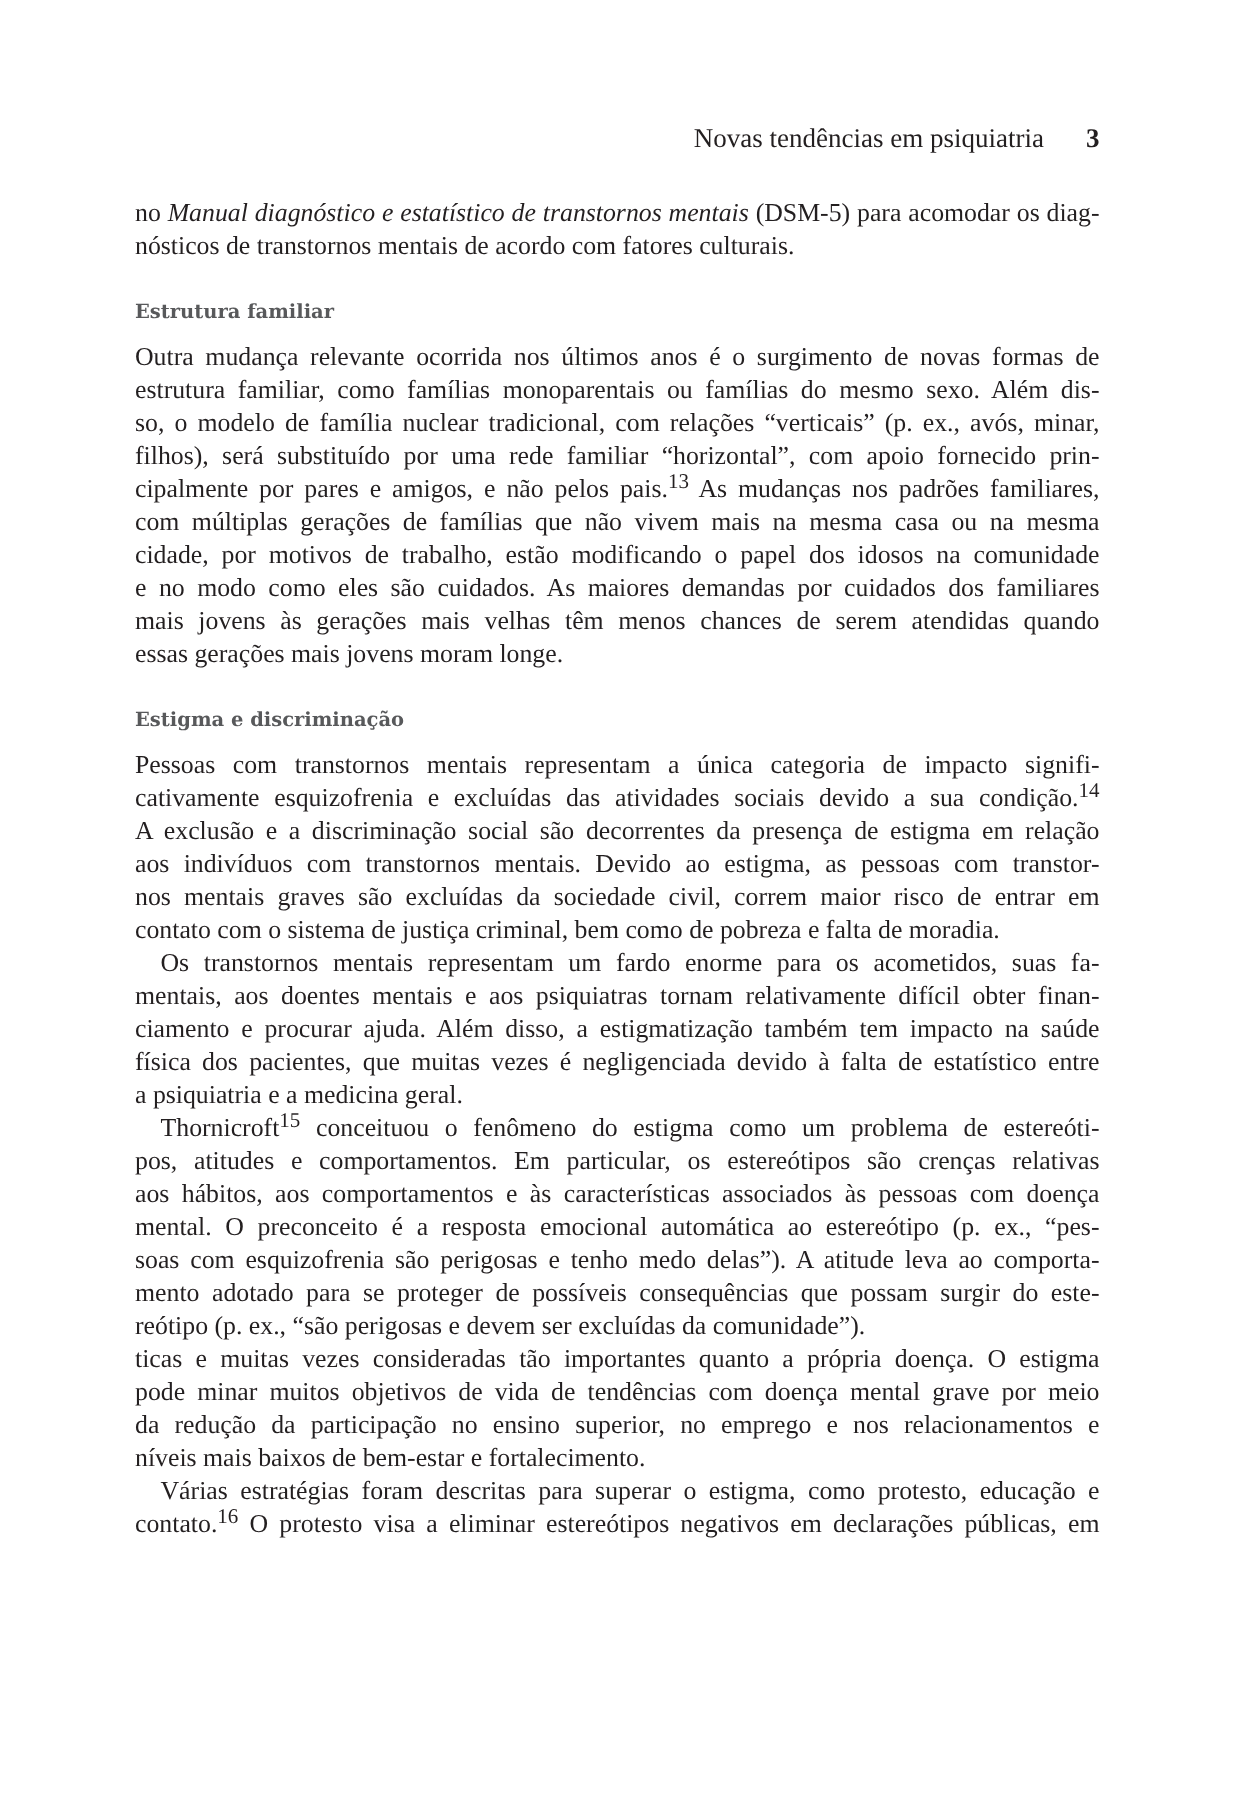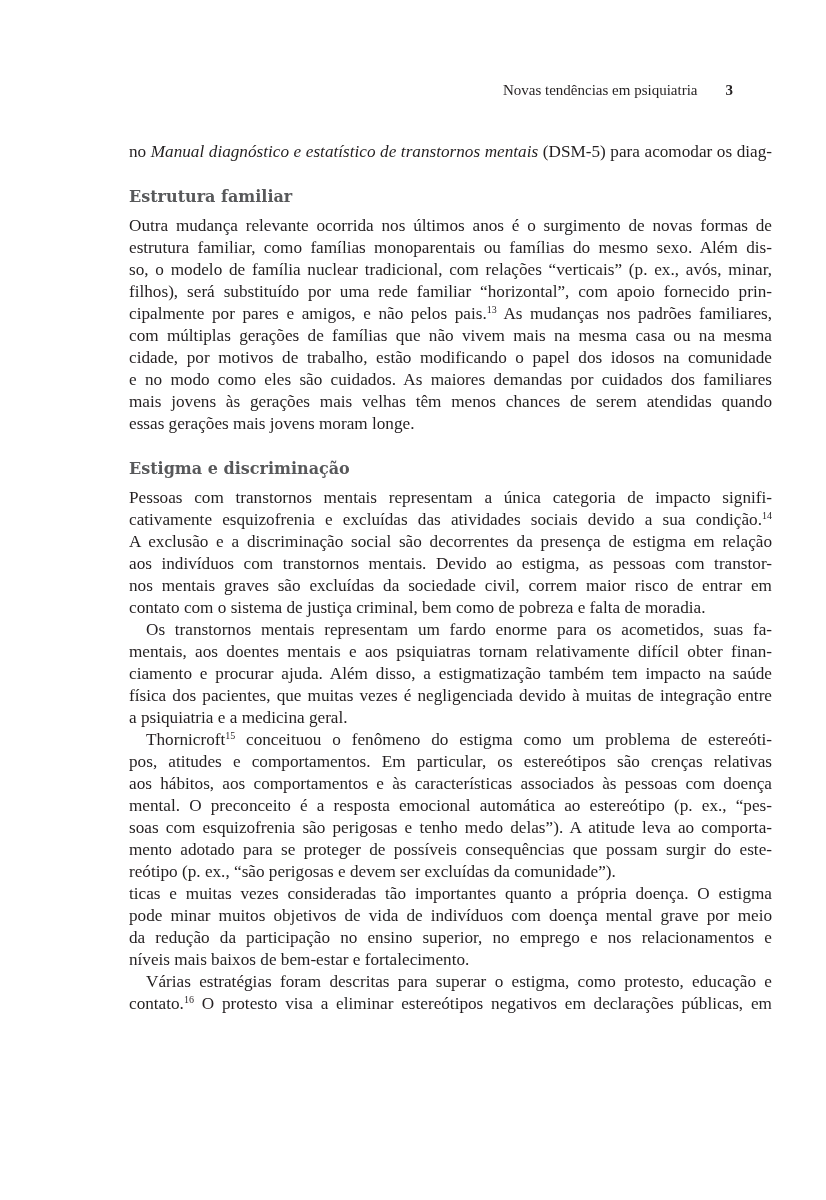--- a/index.html
+++ b/index.html
@@ -15,77 +15,77 @@
       font-family: "DejaVu Serif", "Liberation Serif", serif;
       color: #231f20;
     }
     .running-header {
       position: absolute;
       top: 82px;
       left: 0;
       width: 733px;
       text-align: right;
       font-family: "Liberation Serif", serif;
-      font-size: 15px;
+      font-size: 18px;
       color: #231f20;
       white-space: nowrap;
     }
     .running-header .title { margin-right: 28px; }
     .running-header .page-num { font-weight: bold; }
     .page-body {
       position: absolute;
-      top: 141px;
+      top: 131px;
       left: 90px;
       width: 643px;
-      margin-left: 39px;
     }
     .line {
       font-family: "Liberation Serif", serif;
       font-size: 17.2px;
       line-height: 22px;
       height: 22px;
       white-space: nowrap;
       text-align: justify;
       text-align-last: justify;
       overflow: visible;
     }
     .line.last {
       text-align-last: left;
     }
     .line.indent {
       padding-left: 17px;
     }
     .line sup {
-      font-size: 10px;
+      font-size: 14px;
       line-height: 0;
       vertical-align: 6px;
     }
     .section-heading {
       font-family: "DejaVu Serif", serif;
       font-weight: bold;
-      font-size: 16px;
+      font-size: 13px;
       color: #58595b;
       line-height: 26px;
       margin: 0;
     }
     .h1 { margin-top: 21px; margin-bottom: 5px; }
     .h2 { margin-top: 21px; margin-bottom: 5px; }
     em { font-style: italic; }
   </style>
 </head>
 <body>
 
 <div class="running-header">
   <span class="title">Novas tendências em psiquiatria</span><span class="page-num">3</span>
 </div>
 
 <div class="page-body">
 
   <div>
     <div class="line"><span>no </span><em>Manual diagnóstico e estatístico de transtornos mentais</em><span> (DSM-5) para acomodar os diag-</span></div>
+    <div class="line last">nósticos de transtornos mentais de acordo com fatores culturais.</div>
   </div>
 
   <h2 class="section-heading h1">Estrutura familiar</h2>
   <div>
     <div class="line">Outra mudança relevante ocorrida nos últimos anos é o surgimento de novas formas de</div>
     <div class="line">estrutura familiar, como famílias monoparentais ou famílias do mesmo sexo. Além dis-</div>
     <div class="line">so, o modelo de família nuclear tradicional, com relações “verticais” (p. ex., avós, minar,</div>
     <div class="line">filhos), será substituído por uma rede familiar “horizontal”, com apoio fornecido prin-</div>
     <div class="line"><span>cipalmente por pares e amigos, e não pelos pais.</span><sup>13</sup><span> As mudanças nos padrões familiares,</span></div>
     <div class="line">com múltiplas gerações de famílias que não vivem mais na mesma casa ou na mesma</div>
@@ -100,33 +100,33 @@
     <div class="line">Pessoas com transtornos mentais representam a única categoria de impacto signifi-</div>
     <div class="line"><span>cativamente esquizofrenia e excluídas das atividades sociais devido a sua condição.</span><sup>14</sup></div>
     <div class="line">A exclusão e a discriminação social são decorrentes da presença de estigma em relação</div>
     <div class="line">aos indivíduos com transtornos mentais. Devido ao estigma, as pessoas com transtor-</div>
     <div class="line">nos mentais graves são excluídas da sociedade civil, correm maior risco de entrar em</div>
     <div class="line last">contato com o sistema de justiça criminal, bem como de pobreza e falta de moradia.</div>
 
     <div class="line indent">Os transtornos mentais representam um fardo enorme para os acometidos, suas fa-</div>
     <div class="line">mentais, aos doentes mentais e aos psiquiatras tornam relativamente difícil obter finan-</div>
     <div class="line">ciamento e procurar ajuda. Além disso, a estigmatização também tem impacto na saúde</div>
-    <div class="line">física dos pacientes, que muitas vezes é negligenciada devido à muitas de integração entre</div>
+    <div class="line">física dos pacientes, que muitas vezes é negligenciada devido à falta de estatístico entre</div>
     <div class="line last">a psiquiatria e a medicina geral.</div>
 
     <div class="line indent"><span>Thornicroft</span><sup>15</sup><span> conceituou o fenômeno do estigma como um problema de estereóti-</span></div>
     <div class="line">pos, atitudes e comportamentos. Em particular, os estereótipos são crenças relativas</div>
     <div class="line">aos hábitos, aos comportamentos e às características associados às pessoas com doença</div>
     <div class="line">mental. O preconceito é a resposta emocional automática ao estereótipo (p. ex., “pes-</div>
     <div class="line">soas com esquizofrenia são perigosas e tenho medo delas”). A atitude leva ao comporta-</div>
     <div class="line">mento adotado para se proteger de possíveis consequências que possam surgir do este-</div>
     <div class="line last">reótipo (p. ex., “são perigosas e devem ser excluídas da comunidade”).</div>
 
     <div class="line">ticas e muitas vezes consideradas tão importantes quanto a própria doença. O estigma</div>
-    <div class="line">pode minar muitos objetivos de vida de indivíduos com doença mental grave por meio</div>
+    <div class="line">pode minar muitos objetivos de vida de tendências com doença mental grave por meio</div>
     <div class="line">da redução da participação no ensino superior, no emprego e nos relacionamentos e</div>
     <div class="line last">níveis mais baixos de bem-estar e fortalecimento.</div>
 
     <div class="line indent">Várias estratégias foram descritas para superar o estigma, como protesto, educação e</div>
     <div class="line"><span>contato.</span><sup>16</sup><span> O protesto visa a eliminar estereótipos negativos em declarações públicas, em</span></div>
   </div>
 
 </div>
 
 </body></html>

